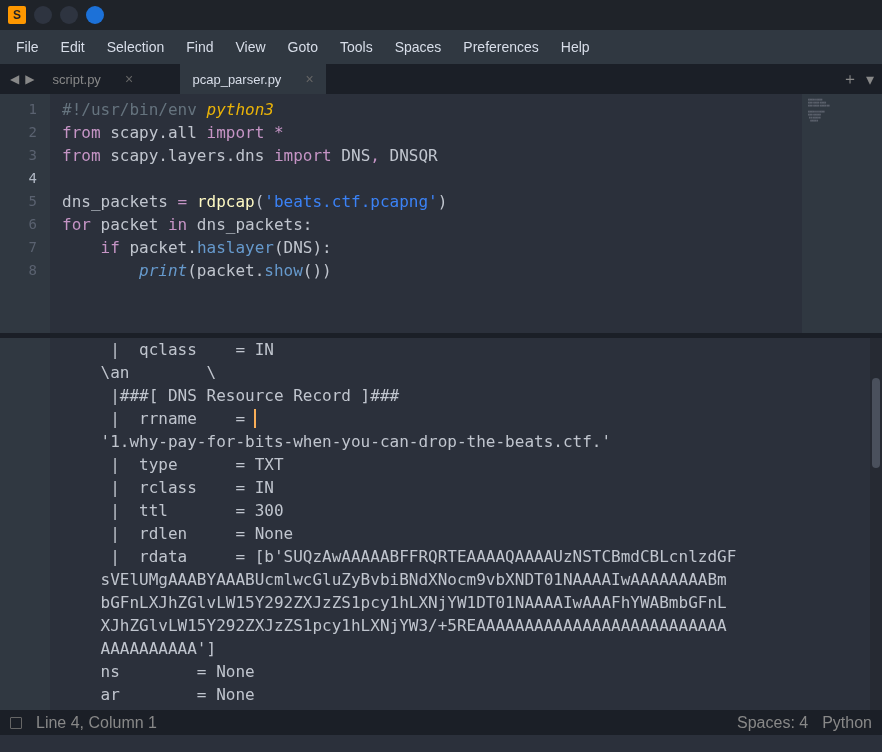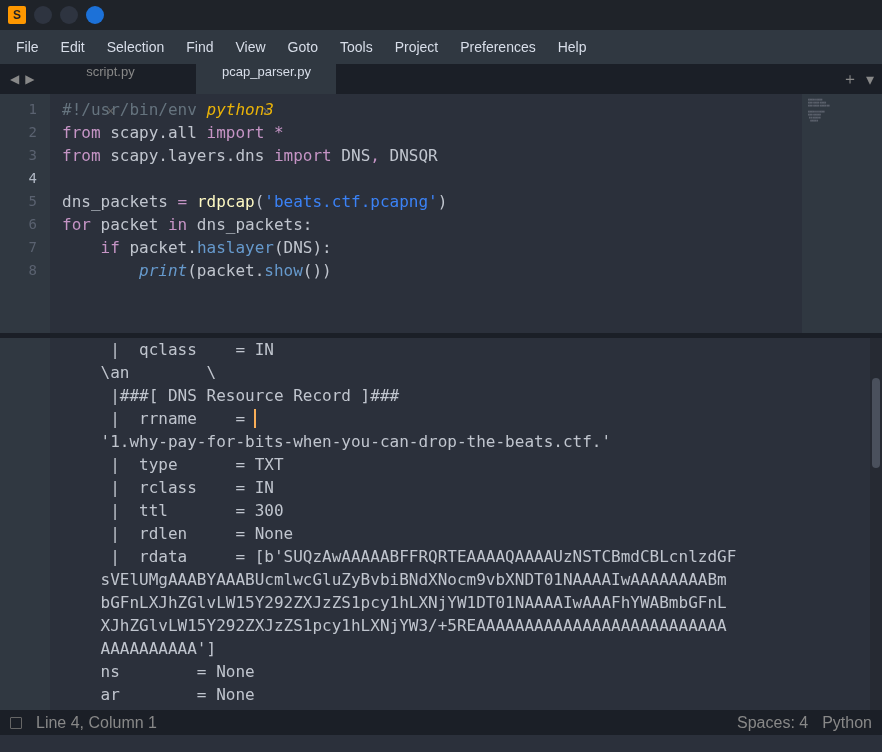--- a/index.html
+++ b/index.html
@@ -80,26 +80,24 @@
 .nav-arrow { color: #888; font-size: 12px; }
 .tab {
   display: flex;
   align-items: center;
   padding: 0 12px;
   color: #888;
   font-size: 13px;
   gap: 24px;
   min-width: 140px;
   position: relative;
-  flex-direction: column;
 }
 .tab.active {
   background: #303841;
   color: #d8dee9;
-  margin-left: 16px;
 }
 .tab-close { color: #666; font-size: 14px; }
 .tab-spacer { flex: 1; }
 .tab-actions {
   display: flex;
   align-items: center;
   padding: 0 8px;
   gap: 8px;
   color: #888;
 }
@@ -239,21 +237,21 @@
 </div>
 
 <div class="menubar" id="menubar">
     <div class="menu-item">File</div>
     <div class="menu-item">Edit</div>
     <div class="menu-item">Selection</div>
     <div class="menu-item">Find</div>
     <div class="menu-item">View</div>
     <div class="menu-item">Goto</div>
     <div class="menu-item">Tools</div>
-    <div class="menu-item">Project</div>
+    <div class="menu-item">Spaces</div>
     <div class="menu-item">Preferences</div>
     <div class="menu-item">Help</div>
   </div>
 
 <div class="tabbar">
   <div class="nav-arrows">
     <span class="nav-arrow">◀</span>
     <span class="nav-arrow">▶</span>
   </div>
   <div id="tabs-host" style="display:flex;">

